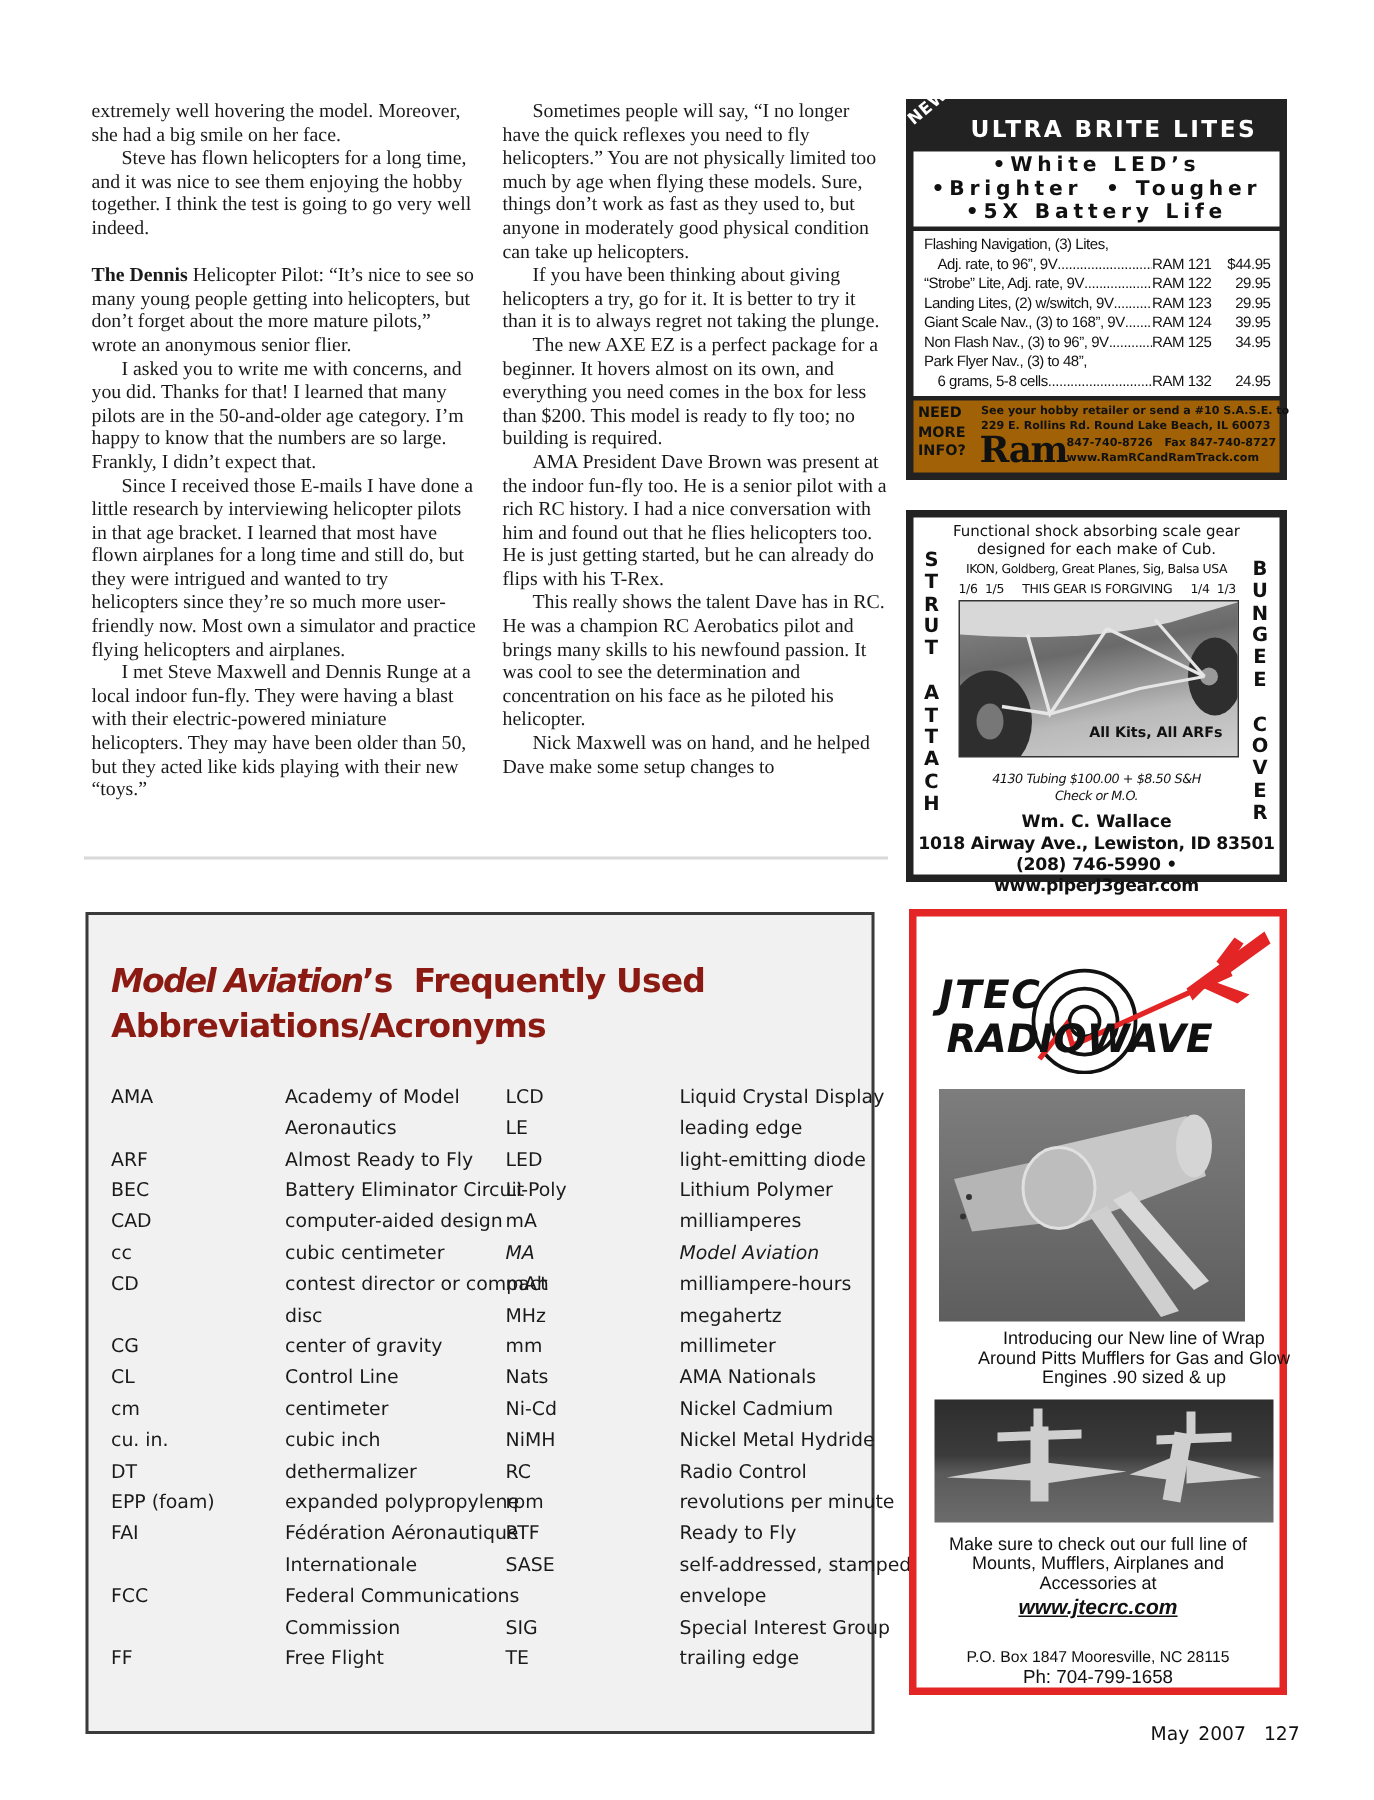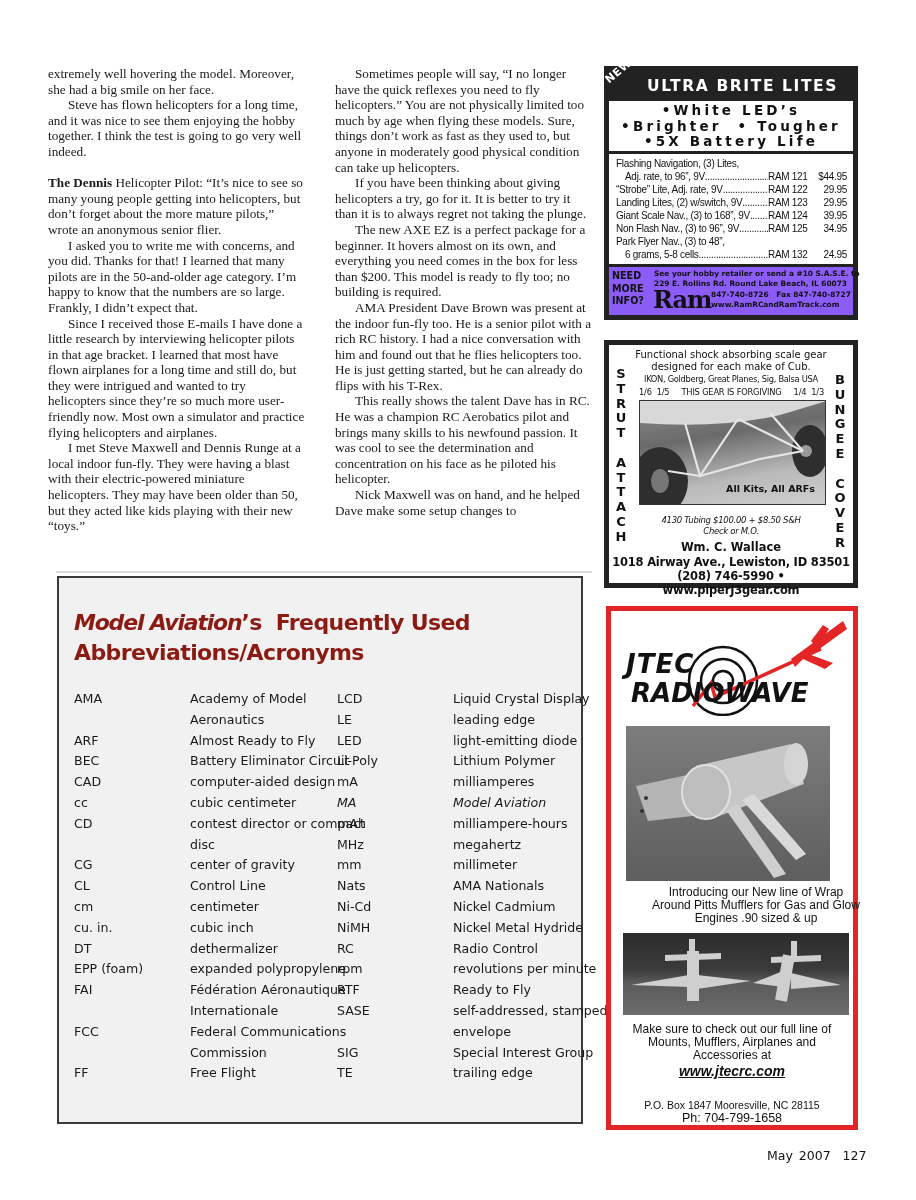--- a/index.html
+++ b/index.html
@@ -2,39 +2,39 @@
 <html><head>
 <meta charset="utf-8">
 <style>
   * { box-sizing: border-box; margin: 0; padding: 0; }
   body { width: 916px; height: 1200px; background: #fff; position: relative; overflow: hidden; font-family: "Liberation Serif", serif; color: #1a1a1a; }
 
   .col { position: absolute; font-size: 13.2px; line-height: 15.6px; text-align: left; }
   .col p { text-indent: 0; }
   .col p.ind { text-indent: 20px; }
   .col p.gap { margin-top: 15.6px; }
-  #col1 { left: 48px; top: 66px; width: 258px; }
+  #col1 { left: 61px; top: 66px; width: 258px; }
   #col2 { left: 335px; top: 66px; width: 258px; }
   .col-rule { position: absolute; left: 56px; top: 571px; width: 536px; height: 2px; background: #d8d8d8; }
 
   
   #ram { position: absolute; left: 604px; top: 66px; width: 254px; height: 254px; background: #222; padding: 5px; }
   #ram .head { height: 28px; position: relative; color: #fff; font-family: "DejaVu Sans", sans-serif; font-weight: bold; }
   #ram .new { position: absolute; left: 2px; top: 2px; font-size: 11px; transform: rotate(-40deg); transform-origin: left bottom; letter-spacing: 0.5px; }
   #ram .title { position: absolute; left: 38px; top: 6px; font-size: 15.5px; letter-spacing: 1.6px; }
   #ram .feat { background: #fff; margin-top: 2px; height: 50px; text-align: center; font-family: "DejaVu Sans", sans-serif; font-weight: bold; font-size: 13.5px; line-height: 15.5px; letter-spacing: 3.2px; padding-top: 2px; color: #111; }
   #ram .list { background: #fff; margin-top: 3px; padding: 3px 6px 3px 7px; font-family: "Liberation Sans", sans-serif; font-size: 10px; line-height: 13px; color: #111; letter-spacing: -0.3px; height: 110px; }
   #ram .row { display: flex; white-space: nowrap; }
   #ram .row .desc { flex: 0 0 auto; }
   #ram .row .dots { flex: 1 1 auto; overflow: hidden; }
   #ram .row .dots::after { content: "................................................................................"; }
   #ram .row .code { flex: 0 0 auto; width: 47px; }
   #ram .row .price { flex: 0 0 auto; width: 32px; text-align: right; }
   #ram .row.sub { padding-left: 9px; }
-  #ram .foot { background: #8b5cf6; margin-top: 3px; height: 48px; position: relative; font-family: "DejaVu Sans", sans-serif; font-weight: bold; color: #111; }
+  #ram .foot { background: #a16207; margin-top: 3px; height: 48px; position: relative; font-family: "DejaVu Sans", sans-serif; font-weight: bold; color: #111; }
   #ram .need { position: absolute; left: 3px; top: 3px; font-size: 9.6px; line-height: 12.5px; }
   #ram .addr { position: absolute; left: 45px; top: 2px; font-size: 7.4px; line-height: 10px; white-space: nowrap; }
   #ram .addr.r2 { top: 12px; }
   #ram .addr.r3 { left: 102px; top: 23px; }
   #ram .addr.r4 { left: 102px; top: 33px; }
   #ram .logo { position: absolute; left: 44px; top: 20px; font-size: 24px; font-family: "DejaVu Serif", serif; letter-spacing: -1px; line-height: 26px; }
 
   
   #strut { position: absolute; left: 604px; top: 340px; width: 254px; height: 248px; background: #222; padding: 5px; }
   #strut .inner { background: #fff; width: 100%; height: 100%; position: relative; font-family: "DejaVu Sans", sans-serif; color: #111; }
@@ -45,21 +45,21 @@
   #strut .vl { left: 5px; top: 22px; }
   #strut .vr { left: 224px; top: 28px; }
   #strut .photo { position: absolute; left: 30px; top: 55px; width: 187px; height: 105px; background: linear-gradient(170deg, #8b8b8b 0%, #6a6a6a 35%, #b9b9b9 70%, #d0d0d0 100%); border: 1px solid #333; overflow: hidden; }
   #strut .photo svg { position: absolute; left: 0; top: 0; }
   #strut .kits { position: absolute; right: 10px; bottom: 10px; font-weight: bold; font-size: 9.5px; color: #111; }
   #strut .price { position: absolute; left: 0; width: 100%; top: 170px; text-align: center; font-style: italic; font-size: 8.5px; line-height: 10.5px; letter-spacing: -0.3px; }
   #strut .name { position: absolute; left: 0; width: 100%; top: 195px; text-align: center; font-weight: bold; font-size: 11.5px; }
   #strut .addr { position: absolute; left: 0; width: 100%; top: 210px; text-align: center; font-weight: bold; font-size: 11.5px; line-height: 14px; letter-spacing: -0.2px; }
 
   
-  #abbr { position: absolute; left: 57px; top: 576px; width: 526px; height: 548px; background: #f1f1f1; border: 2px solid #3a3a3a; }
+  #abbr { position: absolute; left: 57px; top: 608px; width: 526px; height: 548px; background: #f1f1f1; border: 2px solid #3a3a3a; }
   #abbr .title { position: absolute; left: 15px; top: 30px; font-family: "DejaVu Sans", sans-serif; font-weight: bold; color: #8b1a12; font-size: 22px; line-height: 30px; letter-spacing: -0.6px; }
   #abbr .title em { font-style: italic; letter-spacing: -1.2px; }
   .acol { position: absolute; top: 111px; font-family: "DejaVu Sans", sans-serif; font-size: 12.6px; color: #1a1a1a; }
   #acolL { left: 15px; }
   #acolR { left: 278px; }
   .arow { display: flex; line-height: 20.8px; }
   .arow .k { width: 75px; flex: 0 0 auto; white-space: nowrap; }
   .arow .v { width: 180px; margin-left: 41px; }
   #acolR .arow .k { width: 75px; }
   .arow.it .k, .arow.it .v { font-style: italic; }

